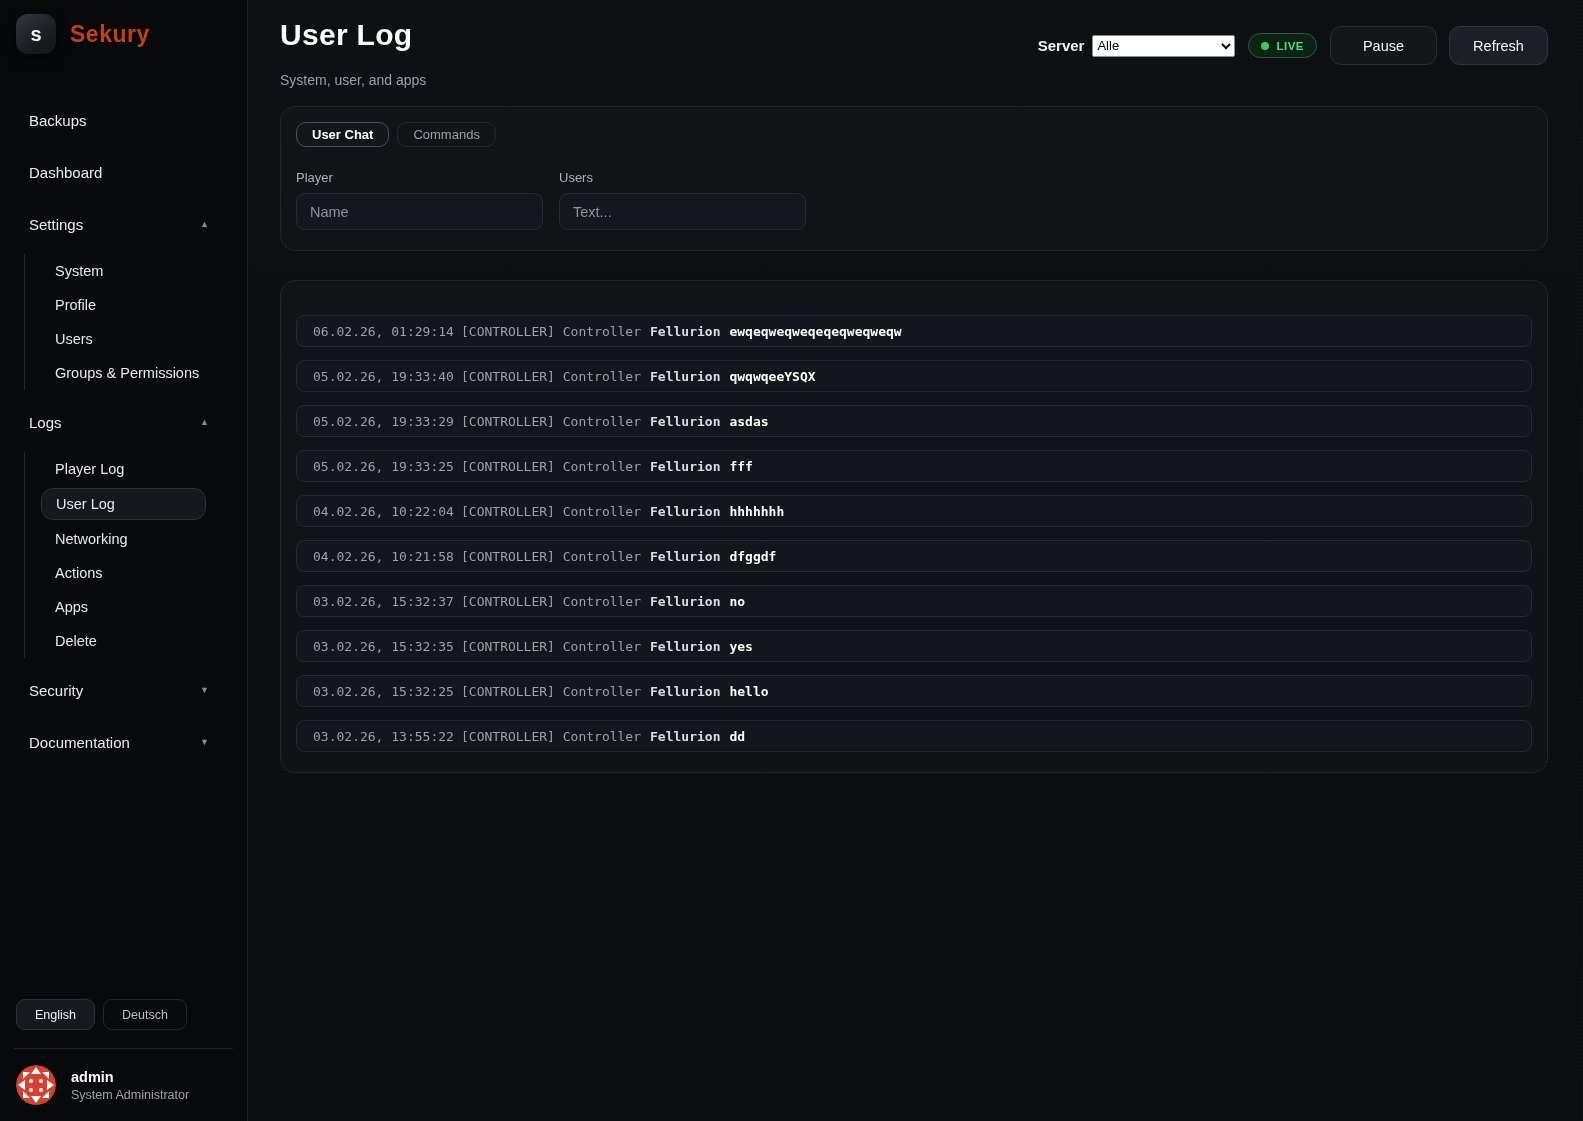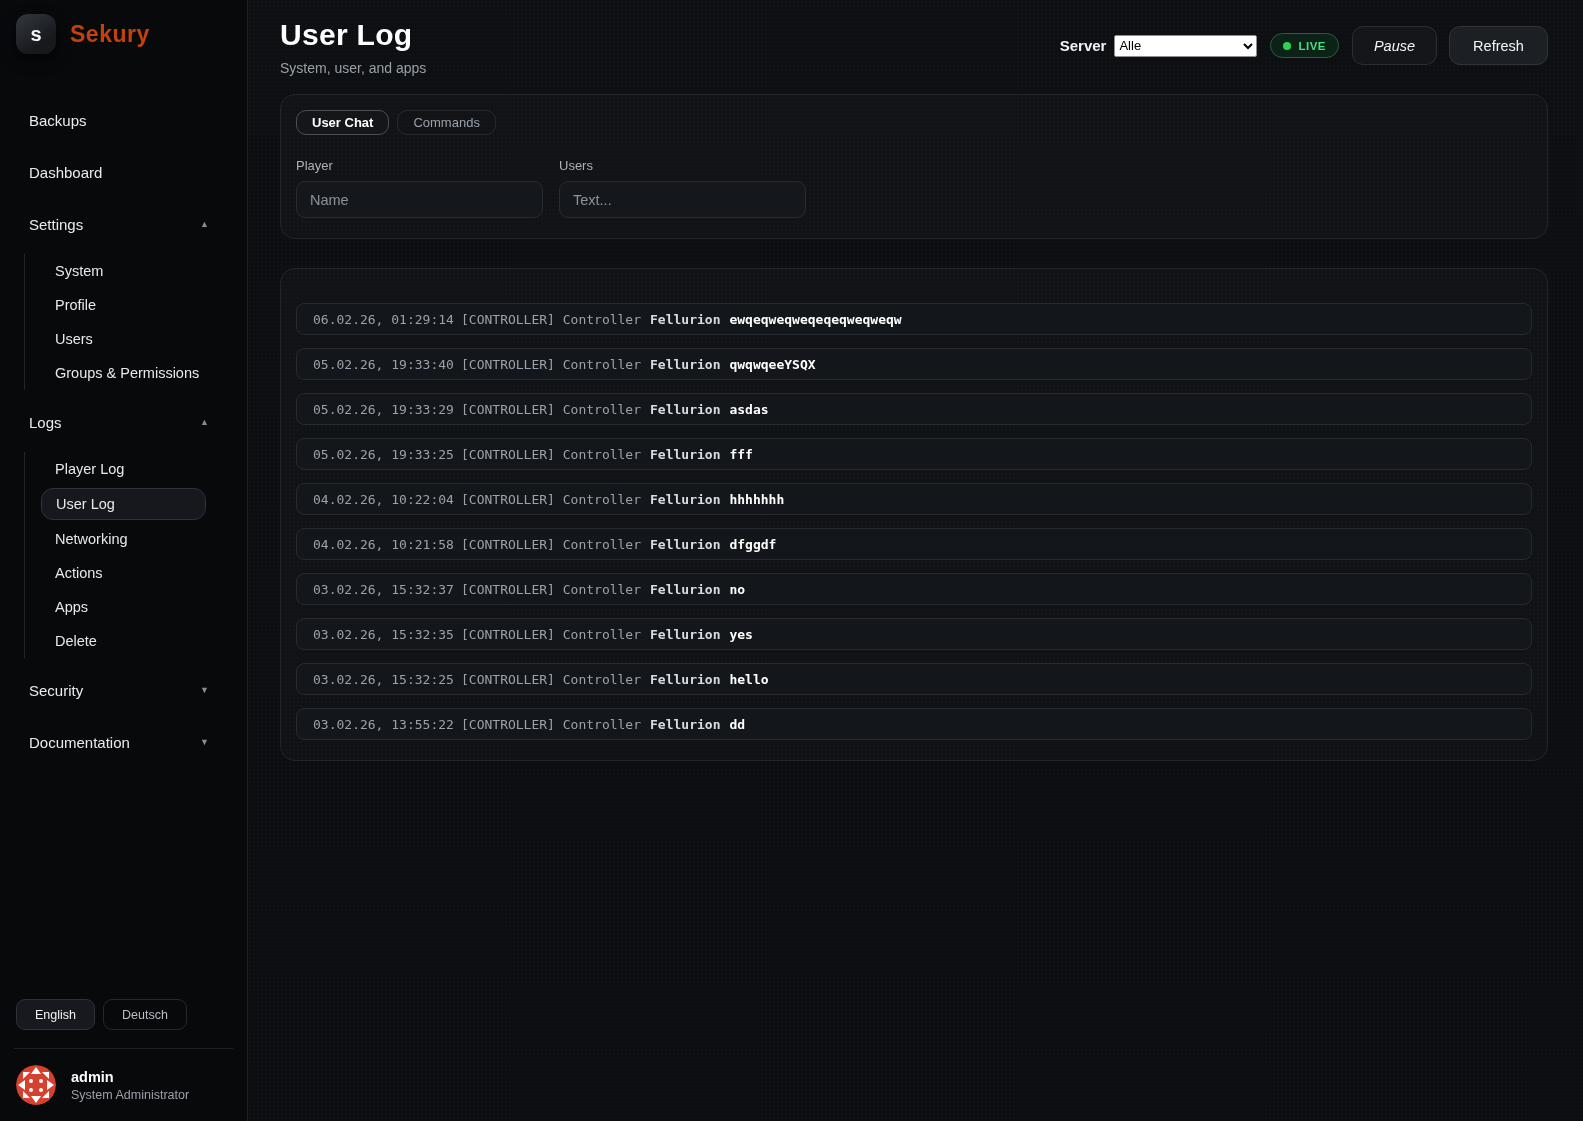--- a/index.html
+++ b/index.html
@@ -74,21 +74,21 @@
   .main {
     flex:1; height:100%;
     background:
       radial-gradient(rgba(255,255,255,0.013) 1px, transparent 1px),
       linear-gradient(180deg,#0d0f13 0%,#0b0d10 100%);
     background-size:4px 4px, 100% 100%;
     padding:18px 35px 0 32px;
   }
   .page-header { display:flex; justify-content:space-between; align-items:flex-start; }
   .page-title { font-size:30px; font-weight:bold; letter-spacing:.3px; color:#ffffff; }
-  .page-subtitle { font-size:14px; color:#98a0a8; margin-top:8px; }
+  .page-subtitle { font-size:14px; color:#98a0a8; margin-top:20px; }
 
   .header-controls { display:flex; align-items:center; gap:13px; margin-top:8px; }
   .server-label { font-size:15px; font-weight:bold; color:#f3f4f6; }
   .server-select {
     width:143px; height:22px; font-size:13px;
     background:#ffffff; color:#000;
     border:1px solid #8d8d8d; border-radius:2px;
     font-family:"Liberation Sans", sans-serif;
     margin-left:-5px;
   }
@@ -98,21 +98,21 @@
     background:#0b2316; border:1px solid #2c5c3c; border-radius:13px;
     font-size:11.5px; font-weight:bold; letter-spacing:.5px;
   }
   .live-dot { width:8px; height:8px; border-radius:50%; background:#30d158; }
   .btn {
     height:39px; border-radius:11px; cursor:pointer;
     font-size:14.5px; color:#f4f5f7;
     display:flex; align-items:center; justify-content:center;
     font-family:"Liberation Sans", sans-serif;
   }
-  .btn-pause { width:85px; background:#141619; border:1px solid #2a2d33;font-style:italic; }
+  .btn-pause { width:107px; background:#141619; border:1px solid #2a2d33; }
   .btn-refresh { width:99px; background:#1c1f24; border:1px solid #31353b; margin-left:-1px; }
 
   .card {
     background:rgba(255,255,255,0.018);
     border:1px solid #22262c;
     border-radius:15px;
   }
   .filter-card { margin-top:18px; padding:15px 15px 20px 15px; }
   .tabs { display:flex; gap:8px; }
   .tab {

